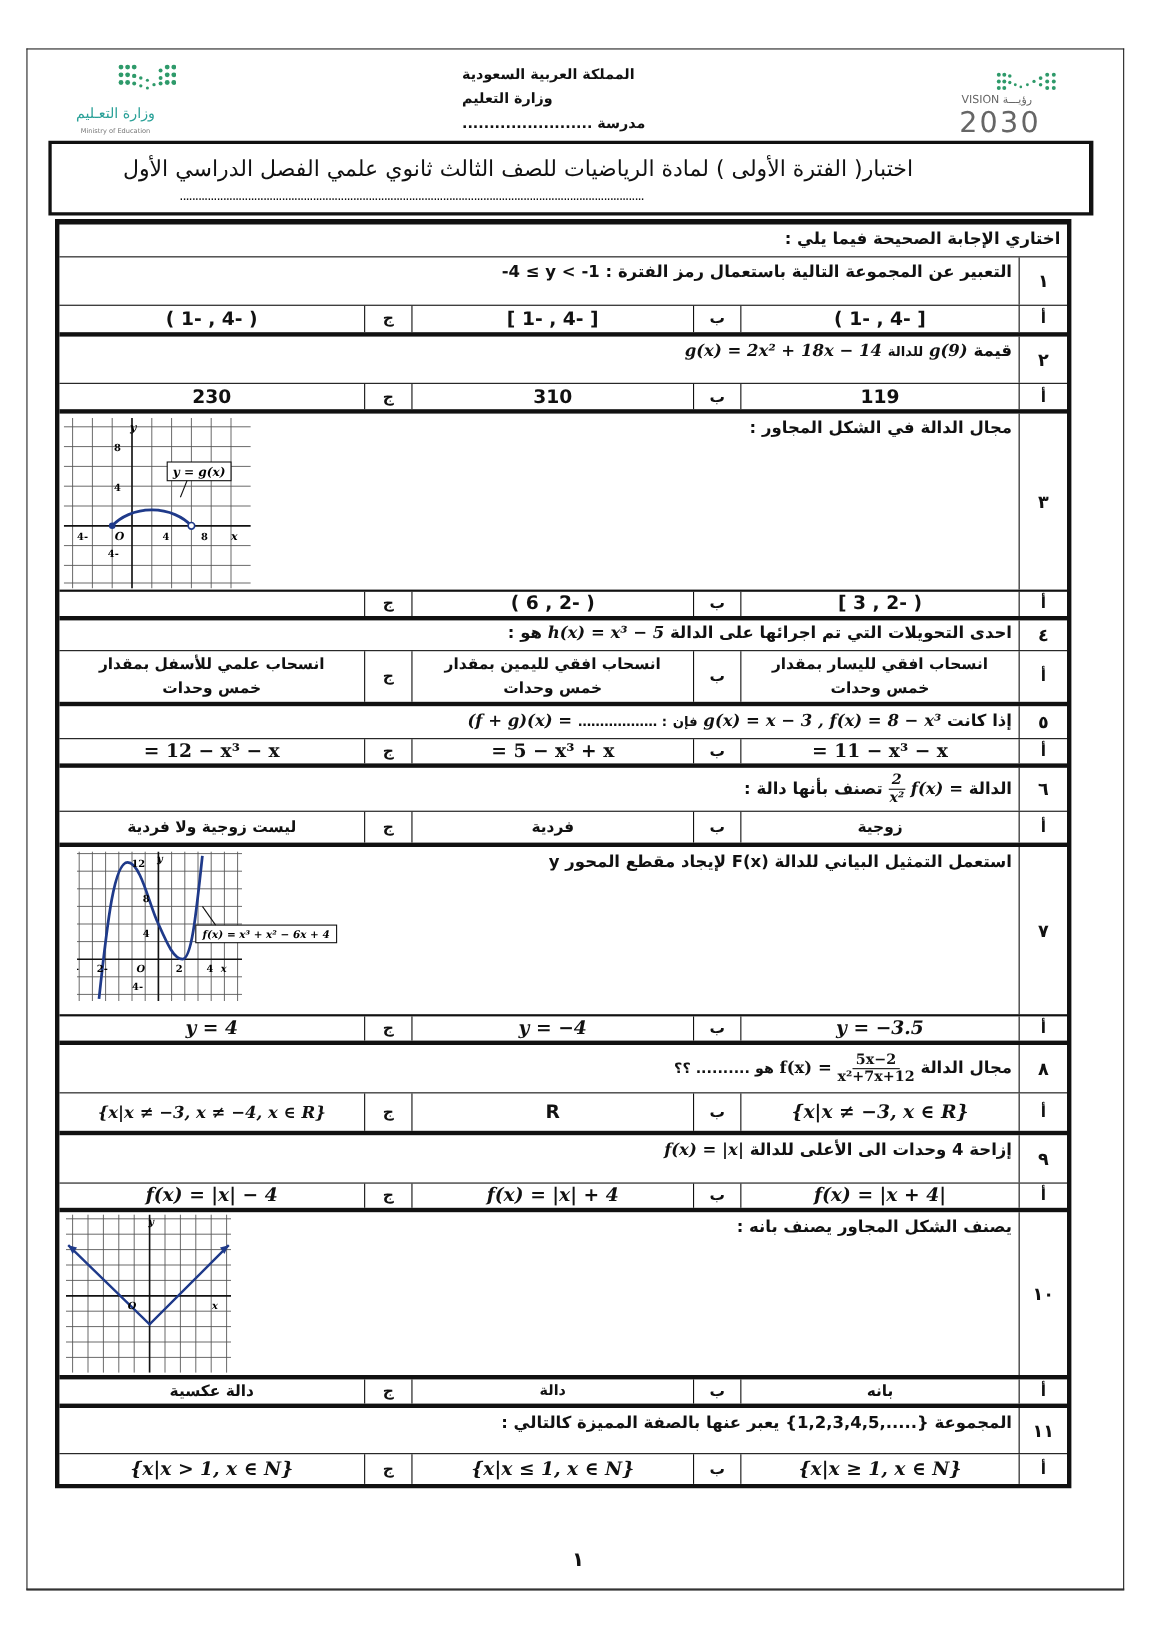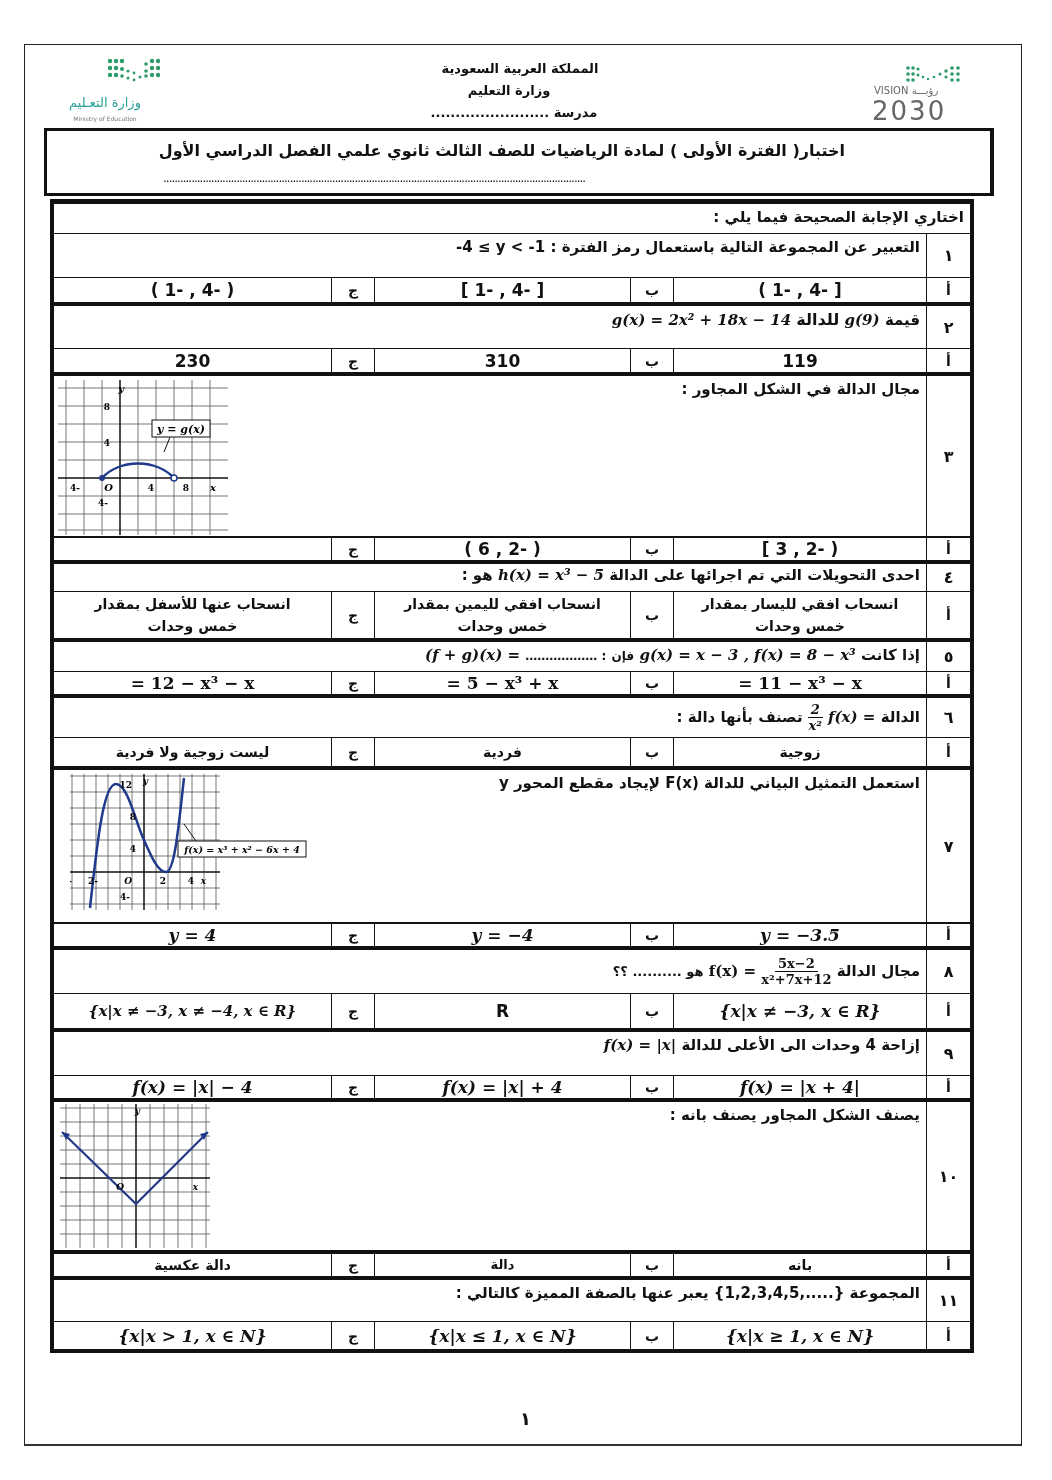--- a/index.html
+++ b/index.html
@@ -3,24 +3,24 @@
 <meta charset="utf-8">
 <style>
   * { box-sizing: border-box; margin: 0; padding: 0; }
   html, body { width: 1052px; height: 1480px; background: #ffffff; overflow: hidden; }
   body { position: relative; font-family: "DejaVu Sans", sans-serif; color: #111; }
   .frame { position: absolute; left: 24px; top: 44px; width: 998px; height: 1402px; border: 1.5px solid #222; border-bottom: 2px solid #333; }
 
   
   .moe-logo { position: absolute; left: 50px; top: 55px; width: 110px; height: 70px; }
   .vision-logo { position: absolute; left: 870px; top: 62px; width: 130px; height: 62px; }
-  .header-text { position: absolute; left: 420px; top: 58px; width: 200px; text-align: center; direction: rtl; font-size: 13px; font-weight: bold; line-height: 22px; }
+  .header-text { position: absolute; left: 420px; top: 58px; width: 200px; text-align: left; direction: rtl; font-size: 13px; font-weight: bold; line-height: 22px; }
   .header-text div { white-space: nowrap; }
   .title-box { position: absolute; left: 44px; top: 128px; width: 950px; height: 68px; border: 3px solid #111; border-right-width: 4px; }
-  .title-text { position: absolute; right: 145px; top: 10px; font-size: 16px; font-weight: bold; direction: rtl; white-space: nowrap; }
+  .title-text { position: absolute; right: 160px; top: 10px; font-size: 20px; font-weight: normal; direction: rtl; white-space: nowrap; }
   .title-dots { position: absolute; left: 116px; top: 40px; font-size: 12px; letter-spacing: -1px; white-space: nowrap; overflow: hidden; width: 600px; }
 
   
   .qtable { position: absolute; left: 50px; top: 199px; width: 924px; border: 4px solid #111; border-top-width: 5px; }
   .row { position: relative; display: flex; direction: rtl; border-bottom: 4px solid #111; }
   .row.thin { border-bottom-width: 1.5px; }
   .row:last-child { border-bottom: none; }
   .num { width: 44px; flex: 0 0 44px; border-left: 1.5px solid #111; display: flex; align-items: center; justify-content: center; font-size: 16px; font-weight: bold; }
   .qtext { flex: 1; padding: 4px 6px; font-size: 15px; font-weight: bold; text-align: right; white-space: nowrap; position: relative; }
   .math { font-family: "DejaVu Serif", serif; font-style: italic; font-weight: bold; direction: ltr; unicode-bidi: embed; }
@@ -131,21 +131,21 @@
       <div class="opt-label">ج</div>
       <div class="opt w3">( -4 , -1 )</div>
     </div>
   </div>
 
   <div class="row thin" style="height:43px">
     <div class="num">٢</div>
     <div class="qtext">
       <span>قيمة</span>
       <span class="math">g(9)</span>
-      <span style="font-size:16px">للدالة</span>
+      <span style="font-size:12px">للدالة</span>
       <span class="math">g(x) = 2x² + 18x − 14</span>
     </div>
   </div>
   <div class="row" style="height:27px">
     <div class="num" style="font-size:14px">أ</div>
     <div class="opts">
       <div class="opt w1">119</div>
       <div class="opt-label">ب</div>
       <div class="opt w2">310</div>
       <div class="opt-label">ج</div>
@@ -214,21 +214,21 @@
       <span>هو :</span>
     </div>
   </div>
   <div class="row" style="height:50px">
     <div class="num" style="font-size:14px">أ</div>
     <div class="opts">
       <div class="opt w1" style="font-size:14px">انسحاب افقي لليسار بمقدار خمس وحدات</div>
       <div class="opt-label">ب</div>
       <div class="opt w2" style="font-size:14px">انسحاب افقي لليمين بمقدار خمس وحدات</div>
       <div class="opt-label">ج</div>
-      <div class="opt w3" style="font-size:14px">انسحاب عنها للأسفل بمقدار خمس وحدات</div>
+      <div class="opt w3" style="font-size:14px">انسحاب علمي للأسفل بمقدار خمس وحدات</div>
     </div>
   </div>
 
   <div class="row thin" style="height:30px">
     <div class="num">٥</div>
     <div class="qtext">
       <span>إذا كانت</span>
       <span class="math">g(x) = x − 3 , f(x) = 8 − x³</span>
       <span style="font-size:12px">فإن</span>
       <span style="font-size:12px">: ………………</span>

